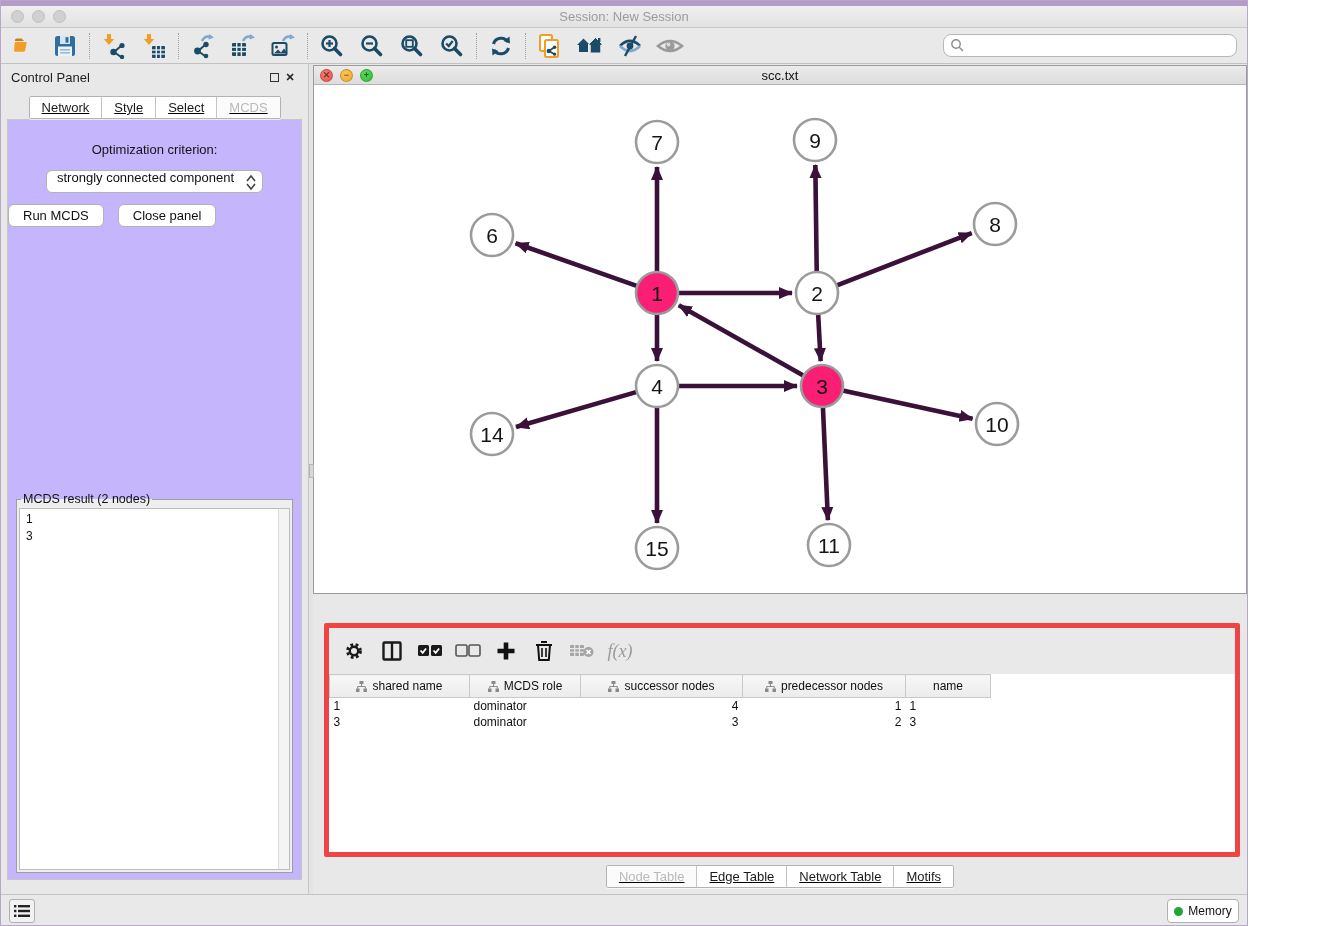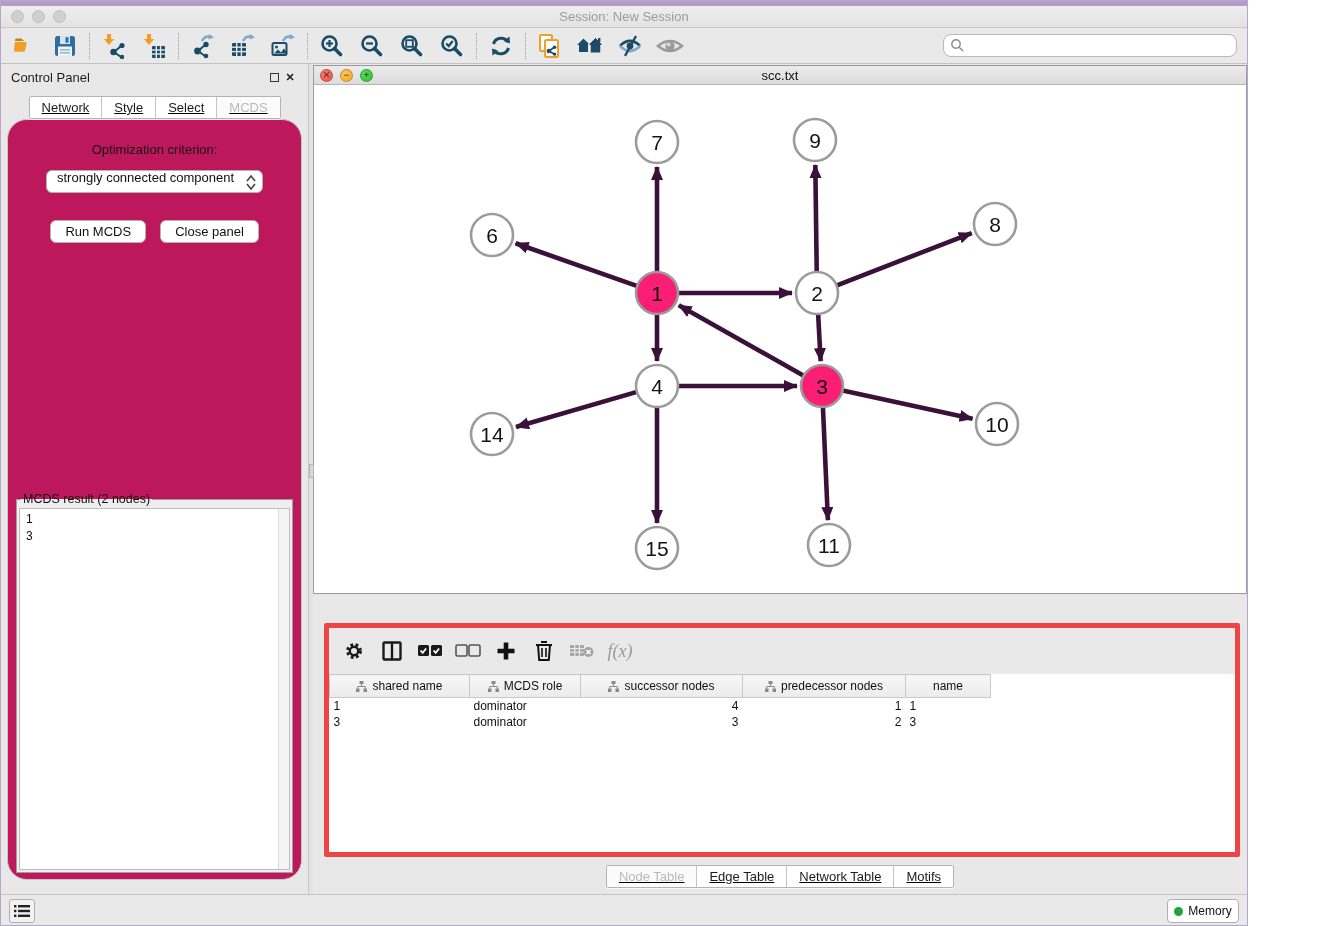--- a/index.html
+++ b/index.html
@@ -33,25 +33,25 @@
   .panel-head .spacer { flex:1; }
   .ph-icon { width:16px; height:16px; display:flex; align-items:center; justify-content:center; font-size:11px; color:#222; cursor:pointer; }
   .float-box { width:9px; height:9px; border:1.5px solid #333; }
 
   .seg-tabs { display:flex; background:#fff; border:1px solid #b3b3b3; border-radius:2px; overflow:hidden; box-shadow:0 1px 0 rgba(255,255,255,.7);text-decoration:underline; }
   .seg-tab { padding:3px 12px; font-size:13px; color:#1b1b1b; border-right:1px solid #c4c4c4; cursor:pointer; white-space:nowrap; background:#fff; }
   .seg-tab:last-child { border-right:none; }
   .seg-tab.selected { color:#b9b9b9; background:#fbfbfb; }
   .cp-tabs-row { display:flex; justify-content:center; position:relative; z-index:2; margin-top:6px; }
 
-  .cp-box { position:absolute; left:6px; right:6px; top:55px; bottom:14px; background:#be185d; border:1px solid #c6c6c6; border-radius:20px; }
+  .cp-box { position:absolute; left:6px; right:6px; top:55px; bottom:14px; background:#c4b5fd; border:1px solid #c6c6c6; border-radius:0; }
   .opt-label { text-align:center; font-size:13px; color:#141414; margin-top:22px; }
   .dropdown { position:relative; margin:13px 38px 0 38px; height:23px; background:#fff; border:1px solid #b3b3b3; border-radius:6px; display:flex; align-items:center; padding:0 24px 9px 10px; font-size:13px; color:#111; cursor:pointer; }
   .dd-stepper { position:absolute; right:6px; top:2px; display:flex; flex-direction:column; gap:1px; }
-  .btn-row { display:flex; justify-content:center; gap:14px; margin-top:27px; }
+  .btn-row { display:flex; gap:14px; margin-top:11px; }
   .mac-btn { background:#fff; border:1px solid #b3b3b3; border-radius:6px; font-size:13px; color:#111; padding:3px 14px; cursor:pointer; }
 
   .fieldset { position:absolute; left:8px; right:8px; top:372px; bottom:6px; border:1px solid #9f9f9f; margin:0; padding:2px; background:#eee; }
   .fieldset legend { font-size:12.5px; color:#111; padding:0 2px; margin-left:2px; }
   .result-area { position:relative; width:100%; height:100%; background:#fff; border:1px solid #bdbdbd; font-size:12px; color:#111; padding:2px 14px 2px 6px; line-height:17px; overflow:hidden; }
   .result-scroll { position:absolute; top:0; right:0; bottom:0; width:11px; background:#f4f4f4; border-left:1px solid #ddd; }
 
   
   .net-window { height:529px; border:1px solid #9b9b9b; background:#fff; display:flex; flex-direction:column; margin-top:1px; }
   .net-titlebar { height:23px; background:linear-gradient(#ececec,#dcdcdc); border-bottom:1px solid #b6b6b6; position:relative; display:flex; align-items:center; }

